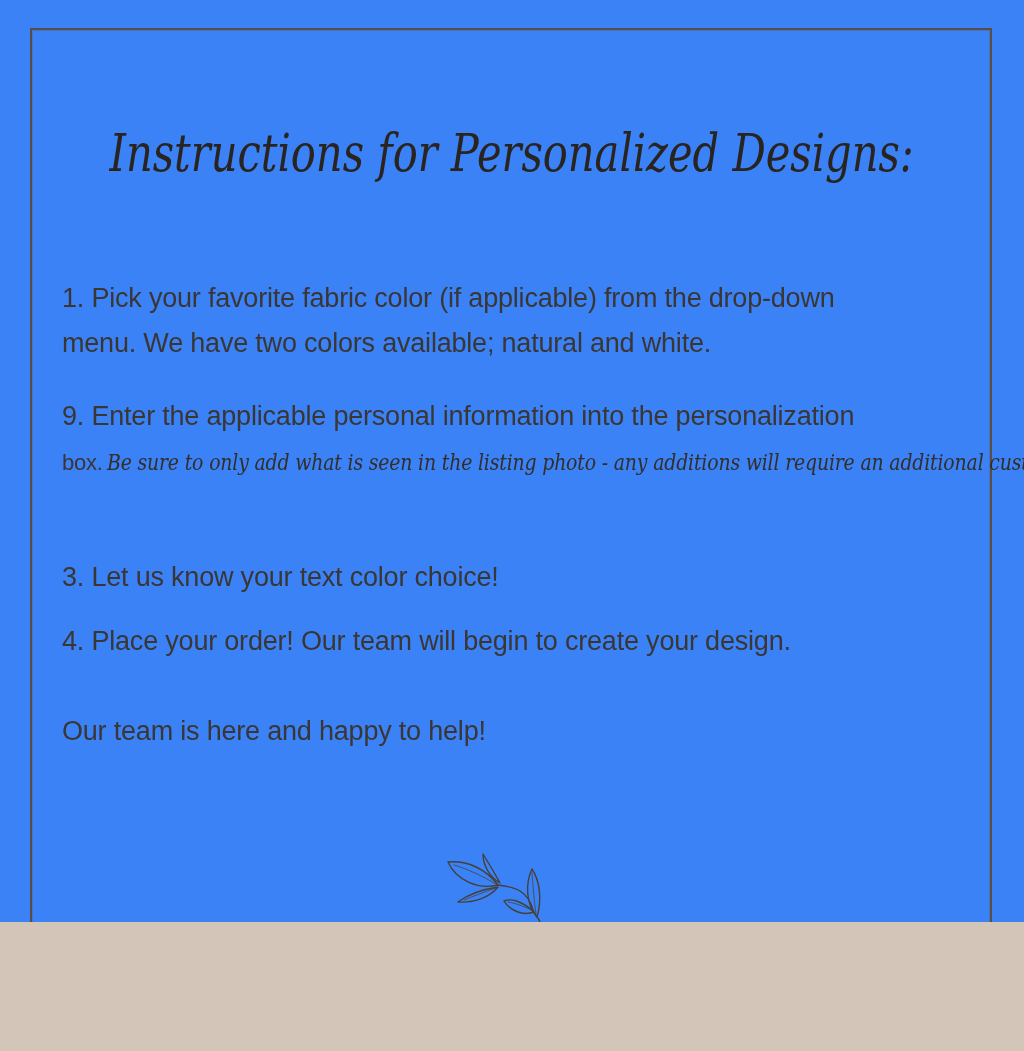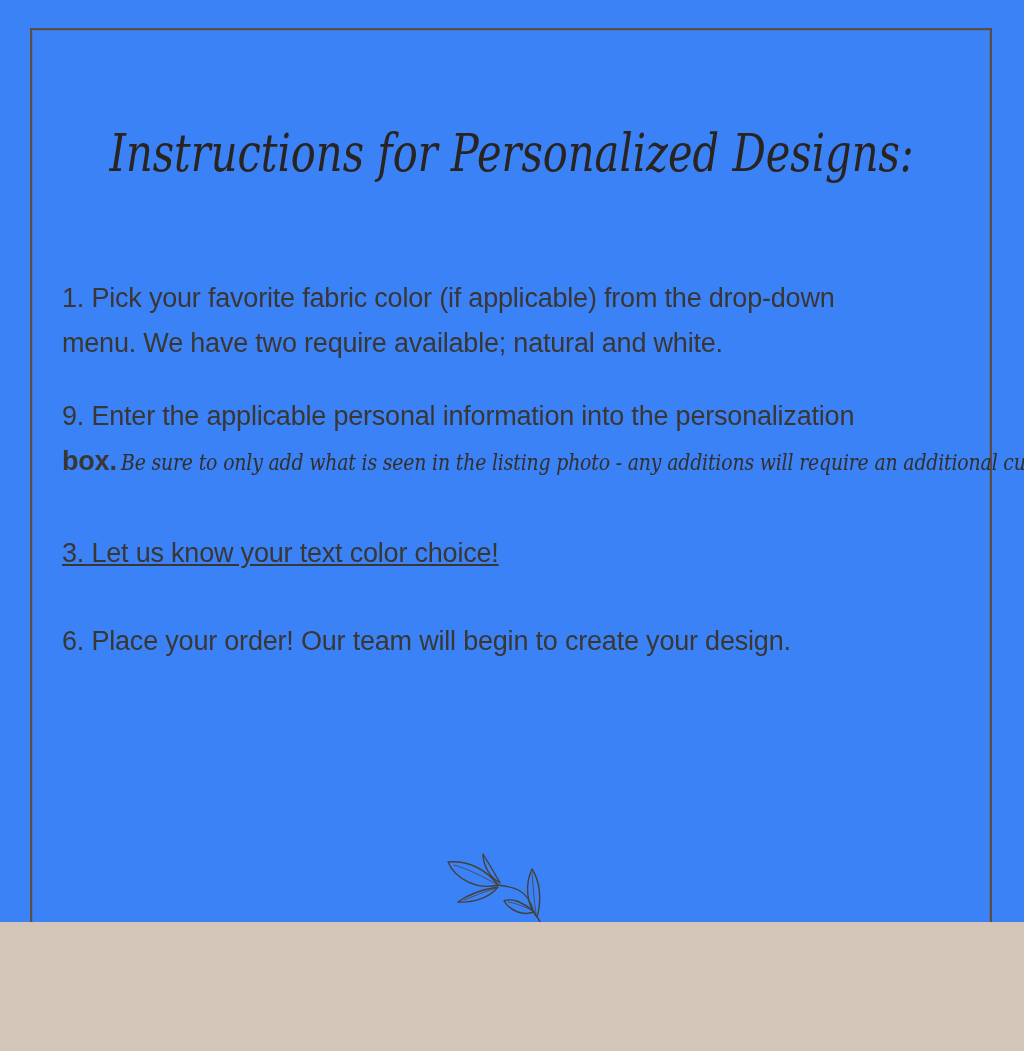--- a/index.html
+++ b/index.html
@@ -50,23 +50,22 @@
     right: 36px;
     color: #3a3633;
     font-size: 27px;
     letter-spacing: -0.2px;
     line-height: 45px;
   }
   .item .line {
     white-space: nowrap;
   }
   .note-lead {
-    font-size: 27px;
+    font-size: 22px;
     color: #3a3633;
-    font-weight: bold;
   }
   .note {
     display: inline-block;
     font-family: "DejaVu Serif", serif;
     font-style: italic;
     font-size: 23px;
     color: #332e2a;
     transform: scaleX(0.82);
     transform-origin: 0 60%;
     margin-left: 4px;
@@ -85,56 +84,57 @@
     stroke-width: 1.4;
     stroke-linecap: round;
     stroke-linejoin: round;
   }
   .sprig path.vein {
     stroke-width: 0.9;
     opacity: 0.85;
   }
   #item-1 { top: 259px; margin-top: 17px; }
   #item-2 { top: 394px; }
-  #item-3 { top: 531px; text-decoration: underline; }
+  #item-3 { top: 555px; }
   #item-4 { top: 619px; }
   #item-5 { top: 709px; }
 </style>
 </head>
 <body>
 
 <div class="canvas">
 
   <div class="frame"></div>
 
   <h1 class="title">
     <span class="title-inner">Instructions for Personalized Designs:</span>
   </h1>
 
   <div class="item" id="item-1">
     <div class="line">1. Pick your favorite fabric color (if applicable) from the drop-down</div>
-    <div class="line">menu. We have two require available; natural and white.</div>
+    <div class="line">menu. We have two colors available; natural and white.</div>
   </div>
 
   <div class="item" id="item-2">
     <div class="line">9. Enter the applicable personal information into the personalization</div>
     <div class="line">
       <span class="note-lead">box.</span><span class="note">Be sure to only add what is seen in the listing photo - any additions will require an additional custom fee.</span>
     </div>
   </div>
 
   <div class="item" id="item-3">
     <div class="line">3. Let us know your text color choice!</div>
   </div>
 
   <div class="item" id="item-4">
-    <div class="line">6. Place your order! Our team will begin to create your design.</div>
+    <div class="line">4. Place your order! Our team will begin to create your design.</div>
   </div>
 
   <div class="item" id="item-5">
+    <div class="line">Our team is here and happy to help!</div>
   </div>
 
   <svg class="sprig" viewBox="0 0 170 145" xmlns="http://www.w3.org/2000/svg">
 
     <path d="M 102 130 C 109 120 112 112 111 103 C 110 93 112 88 110 82 C 108 76 104 75 103 70 C 101 62 98 56 90 51 C 84 47 76 46 68 45"></path>
 
     <path d="M 112 119 C 118 106 133 96 151 97 C 154 98 153 101 150 103 C 139 112 124 120 112 119 Z"></path>
     <path class="vein" d="M 151 97 C 155 94 157 91 155 88"></path>
     <path class="vein" d="M 114 117 C 124 109 136 102 147 99"></path>
 

